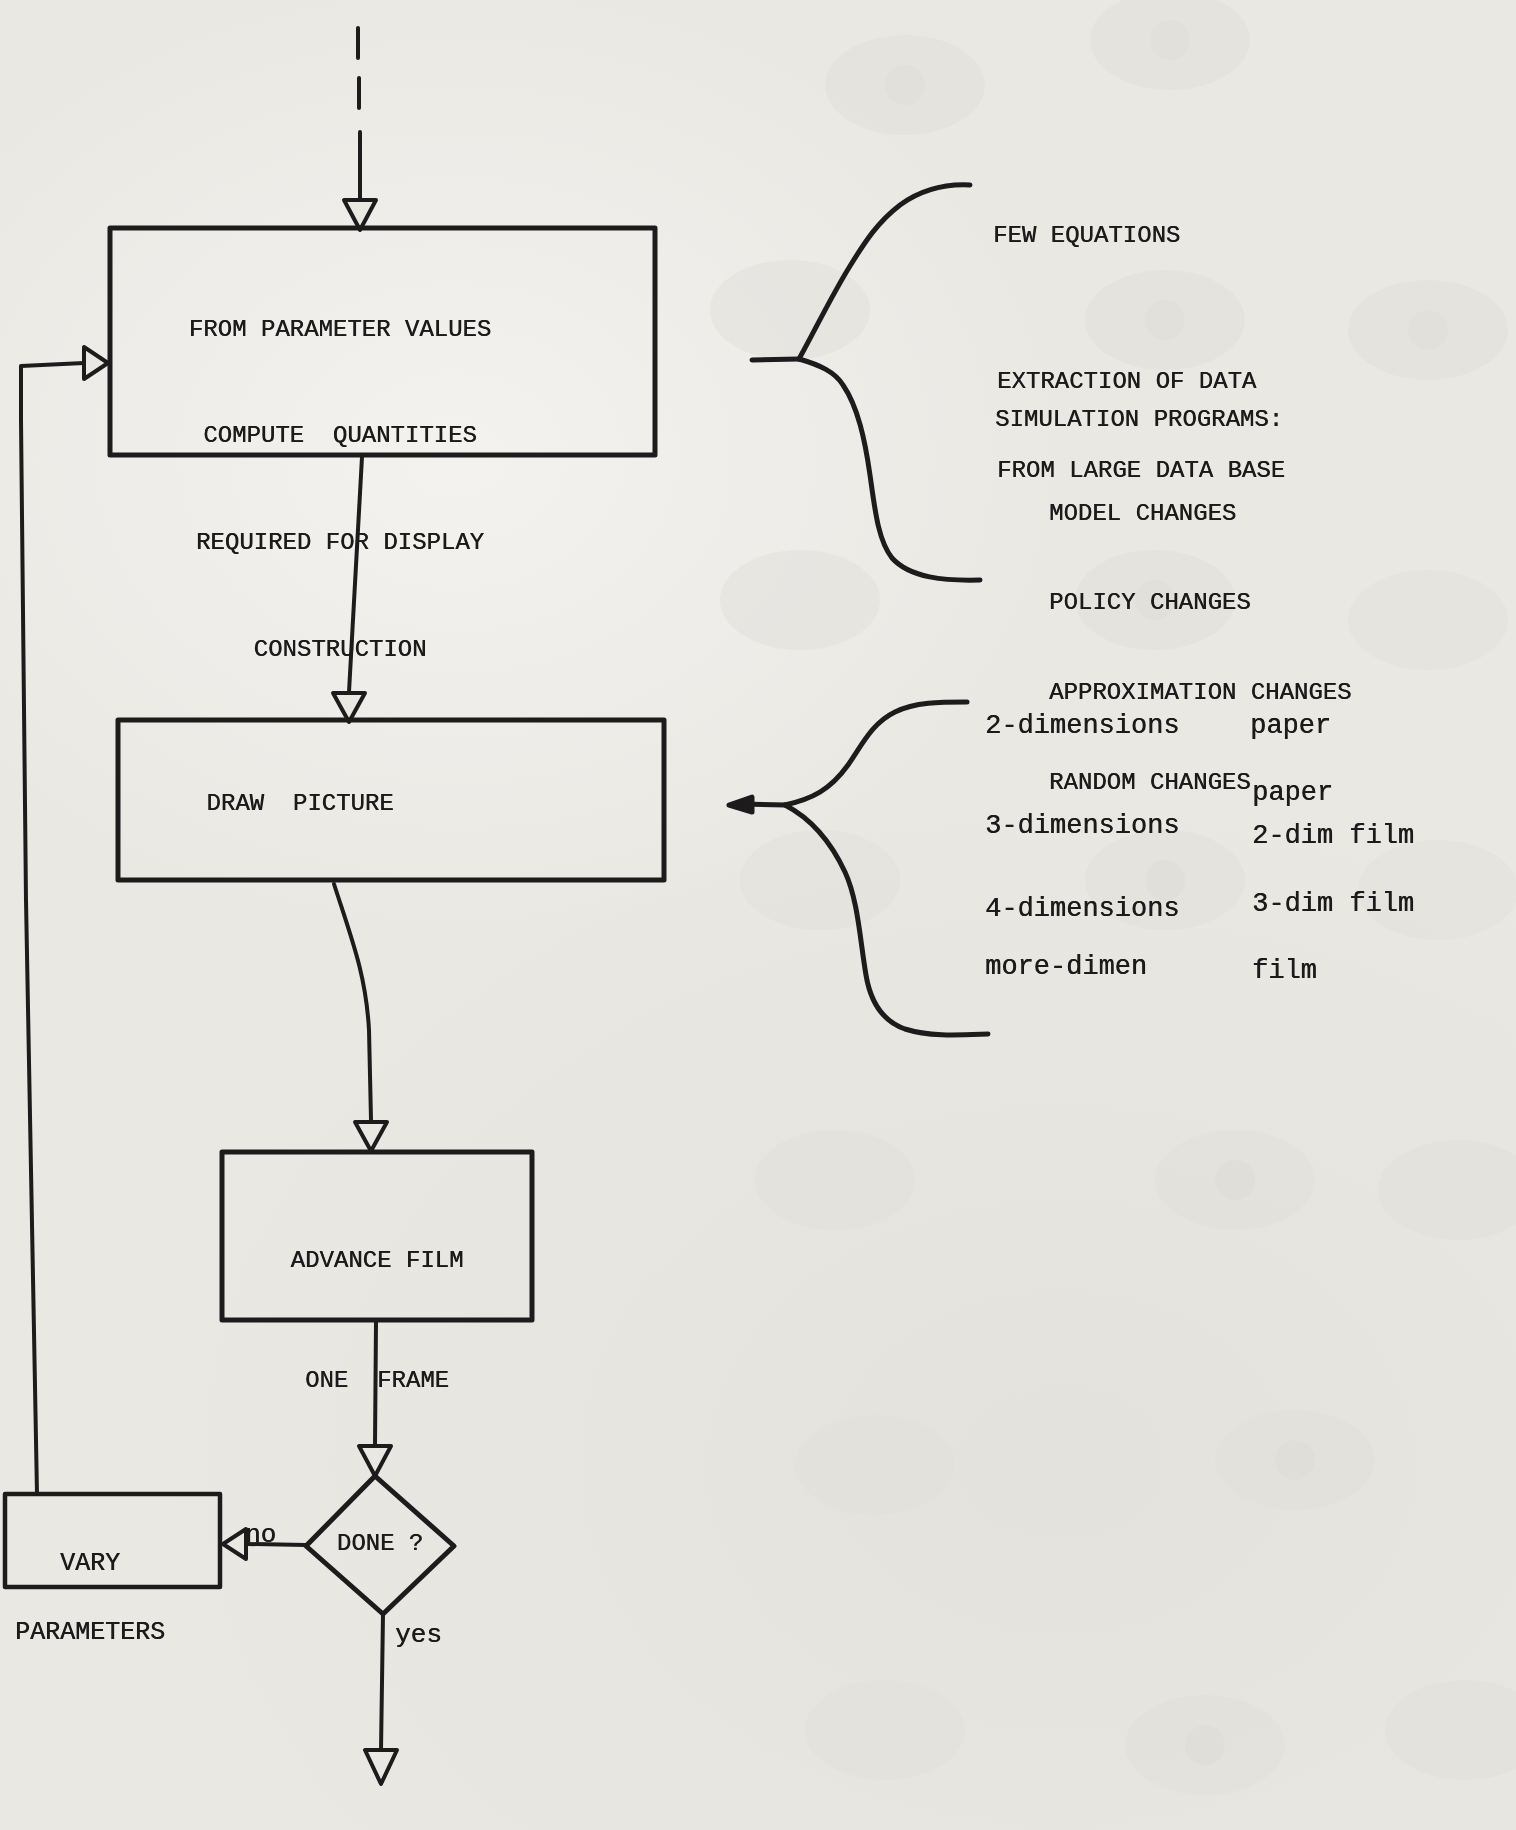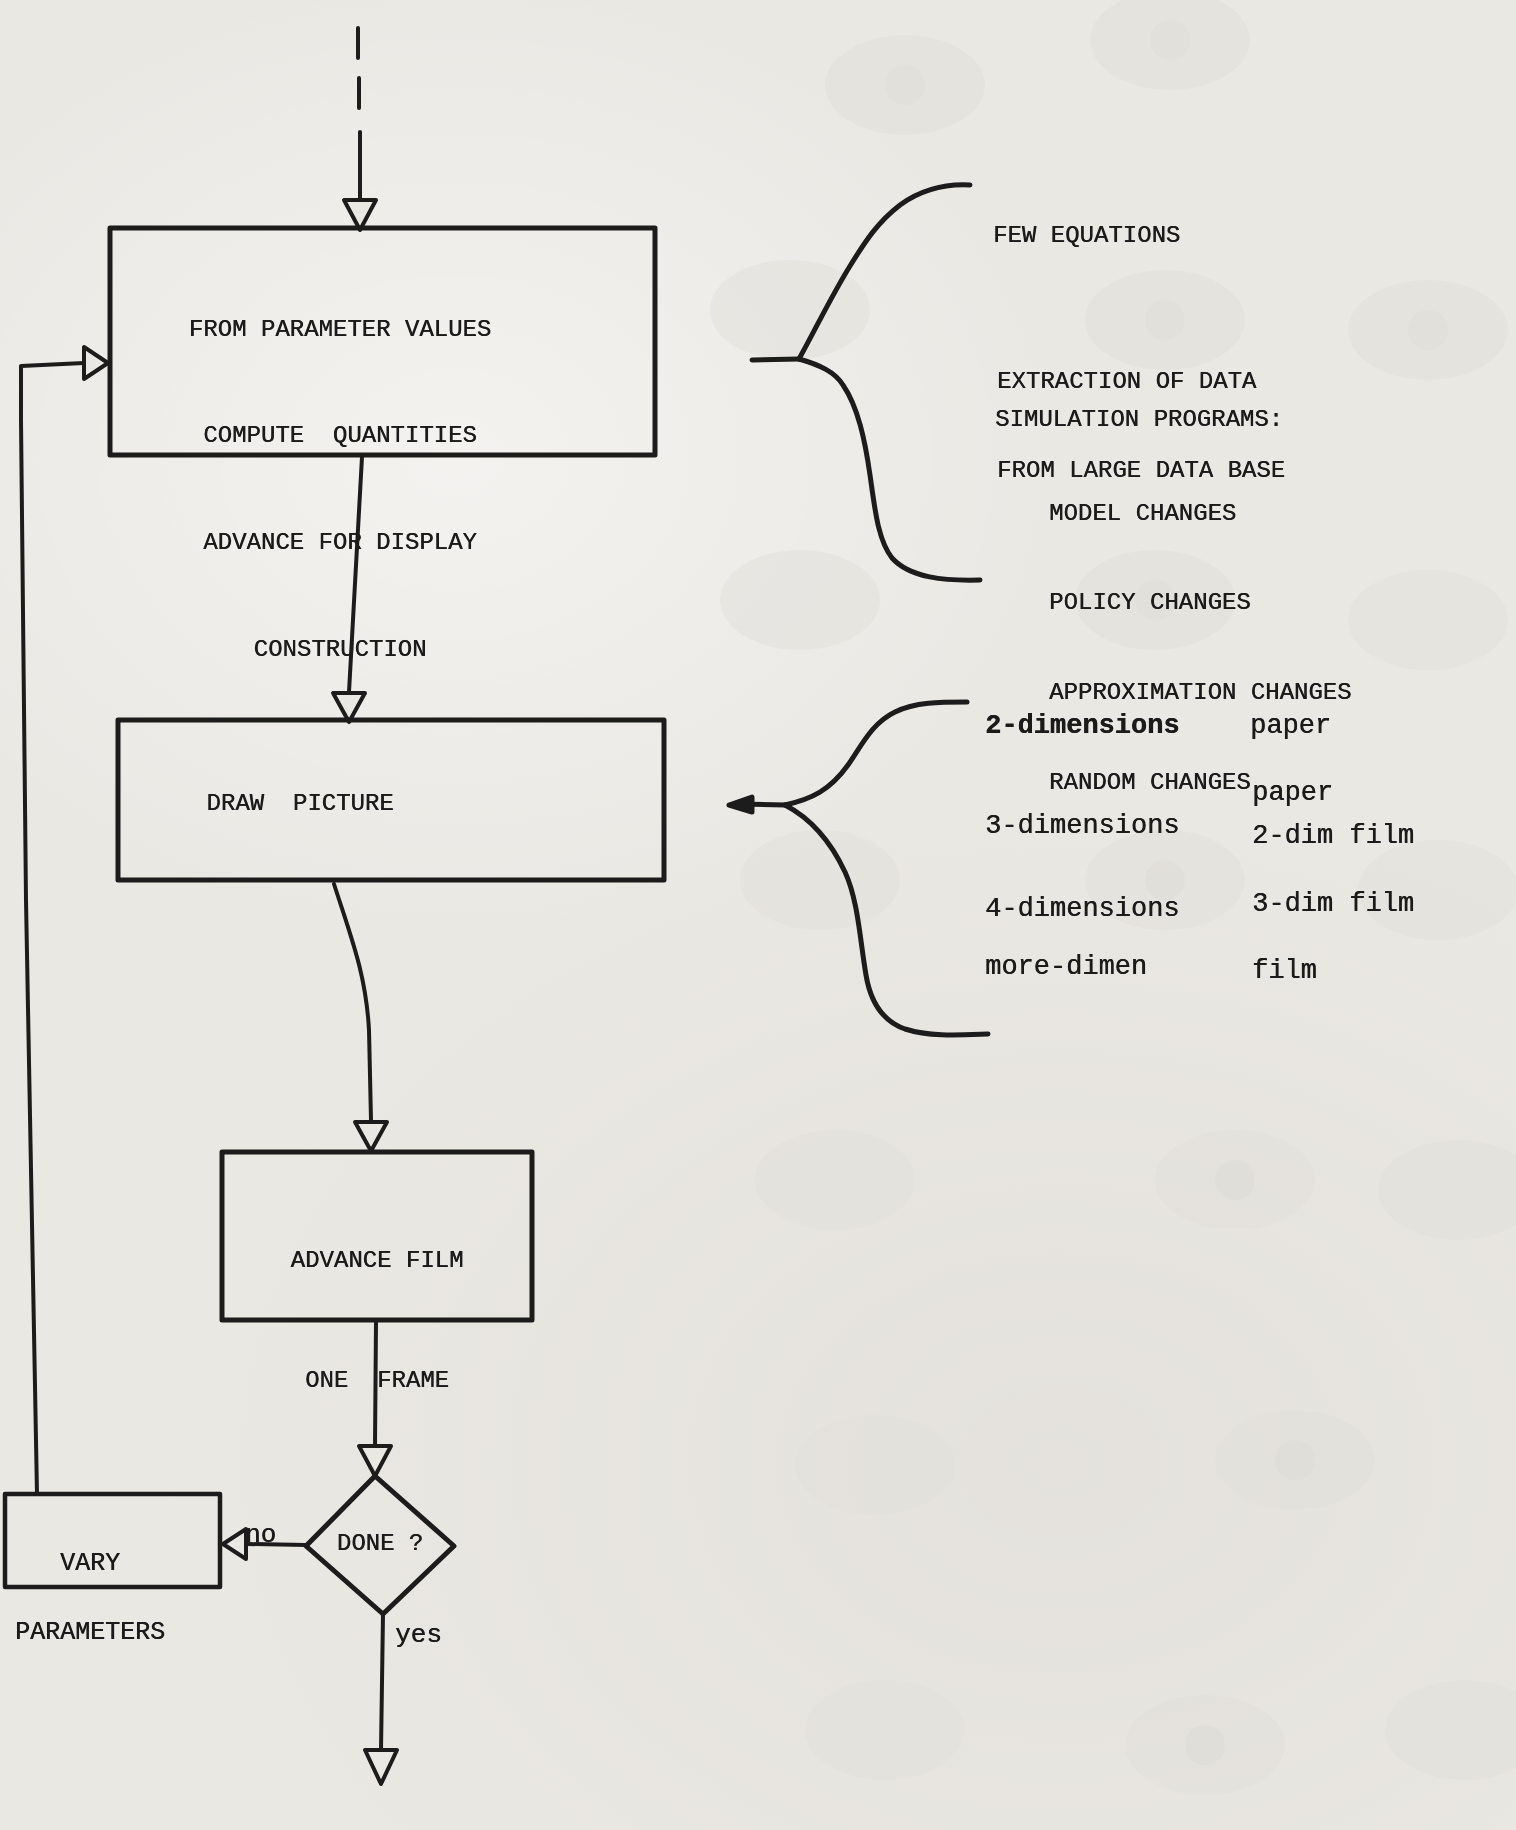--- a/index.html
+++ b/index.html
@@ -115,21 +115,21 @@
         <path d="M785,805 C810,818 830,840 845,872 C858,900 860,940 866,975 C871,1005 885,1022 905,1029 C930,1037 960,1035 988,1034"></path>
         <path d="M740,804 L785,805"></path>
         <polygon points="752,797 752,812 729,805" fill="#1c1c1c"></polygon>
       </g>
     </g>
   </svg>
 
   <div class="t s28 boxtext compute-lines" style="left:110px;top:248px;width:460px;">
     <div>FROM PARAMETER VALUES</div>
     <div>COMPUTE  QUANTITIES</div>
-    <div>ADVANCE FOR DISPLAY</div>
+    <div>REQUIRED FOR DISPLAY</div>
     <div>CONSTRUCTION</div>
   </div>
 
   <div class="t s28 boxtext" style="left:118px;top:790px;width:364px;">DRAW  PICTURE</div>
 
   <div class="t s28 boxtext advance-lines" style="left:222px;top:1172px;width:310px;">
     <div>ADVANCE FILM</div>
     <div>ONE  FRAME</div>
   </div>
 
@@ -148,21 +148,21 @@
     <div>FROM LARGE DATA BASE</div>
   </div>
   <div class="t s28" style="left:995px;top:406px;">SIMULATION PROGRAMS:</div>
   <div class="t s28 notes" style="left:1049px;top:440px;">
     <div>MODEL CHANGES</div>
     <div>POLICY CHANGES</div>
     <div>APPROXIMATION CHANGES</div>
     <div>RANDOM CHANGES</div>
   </div>
 
-  <div class="t s27" style="left:985px;top:711px;font-weight:bold;">2-dimensions</div>
+  <div class="t s27" style="left:985px;top:711px;">2-dimensions</div>
   <div class="t s27" style="left:1250px;top:711px;">paper</div>
 
   <div class="t s27" style="left:1252px;top:778px;">paper</div>
   <div class="t s27" style="left:985px;top:811px;">3-dimensions</div>
   <div class="t s27" style="left:1252px;top:821px;">2-dim film</div>
 
   <div class="t s27" style="left:985px;top:894px;">4-dimensions</div>
   <div class="t s27" style="left:1252px;top:889px;">3-dim film</div>
 
   <div class="t s27" style="left:985px;top:952px;">more-dimen</div>

